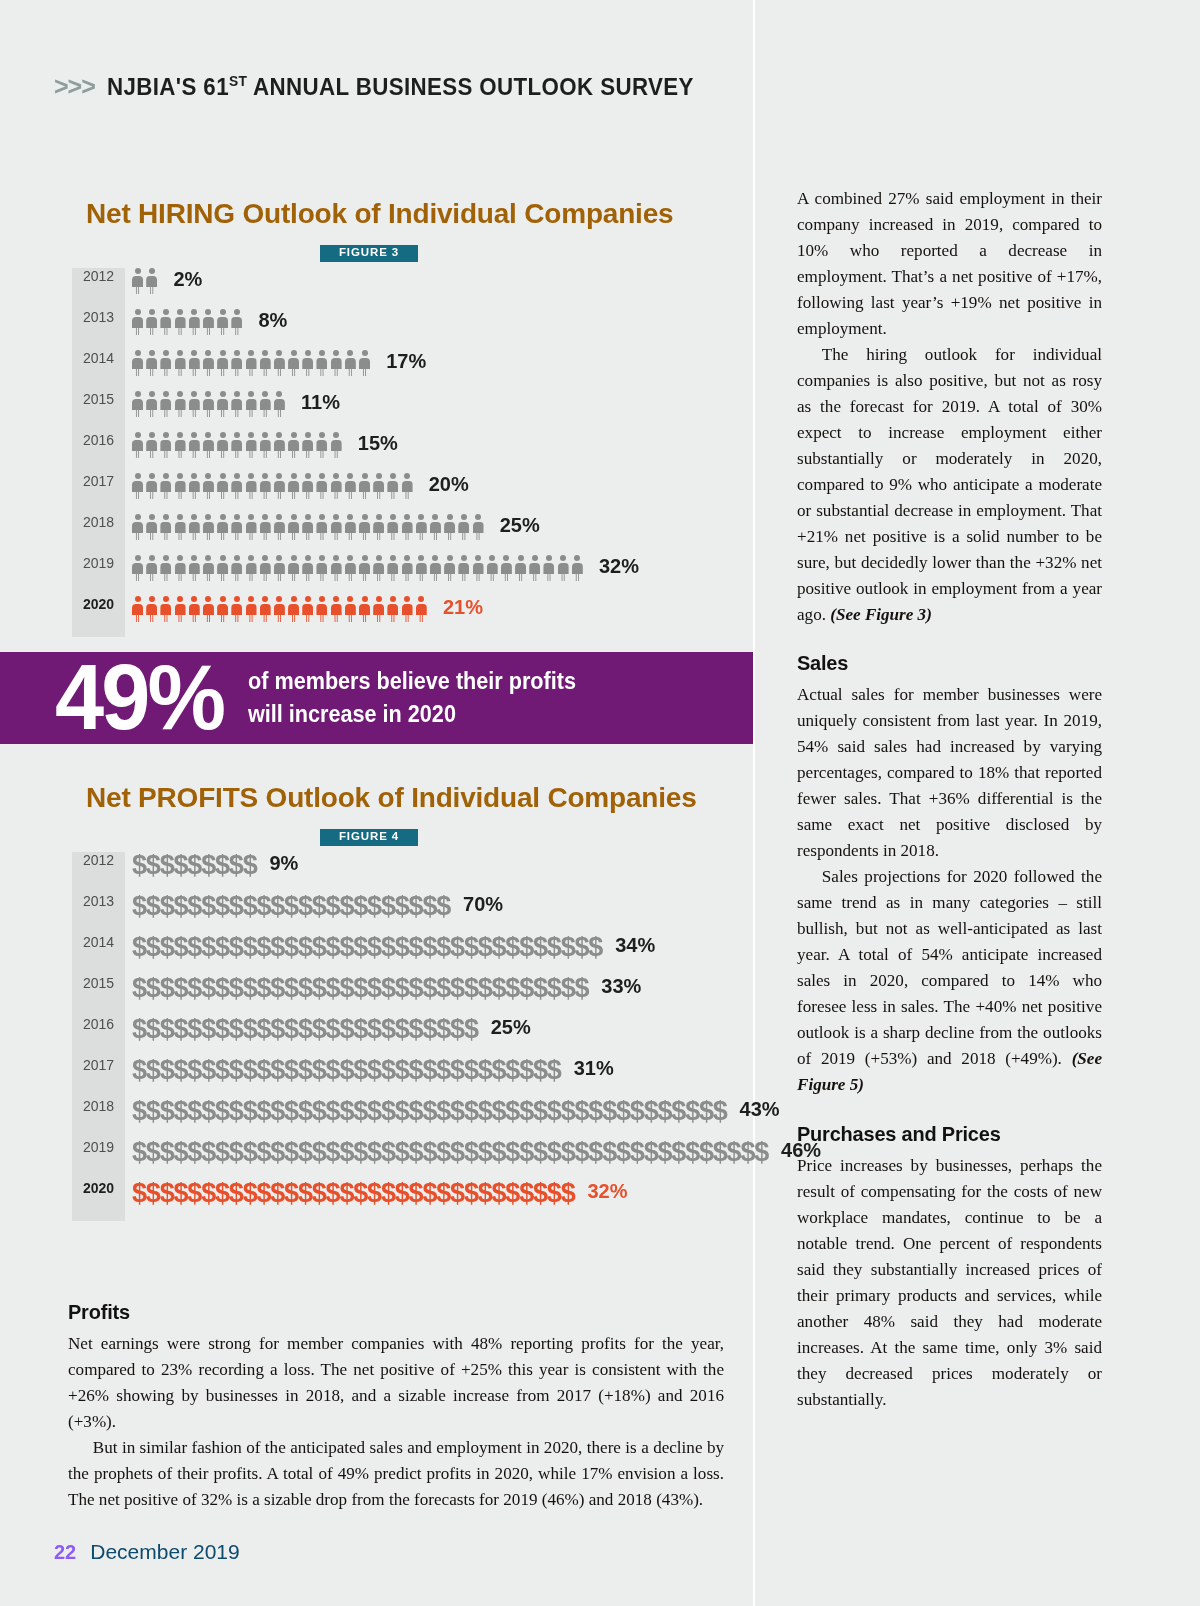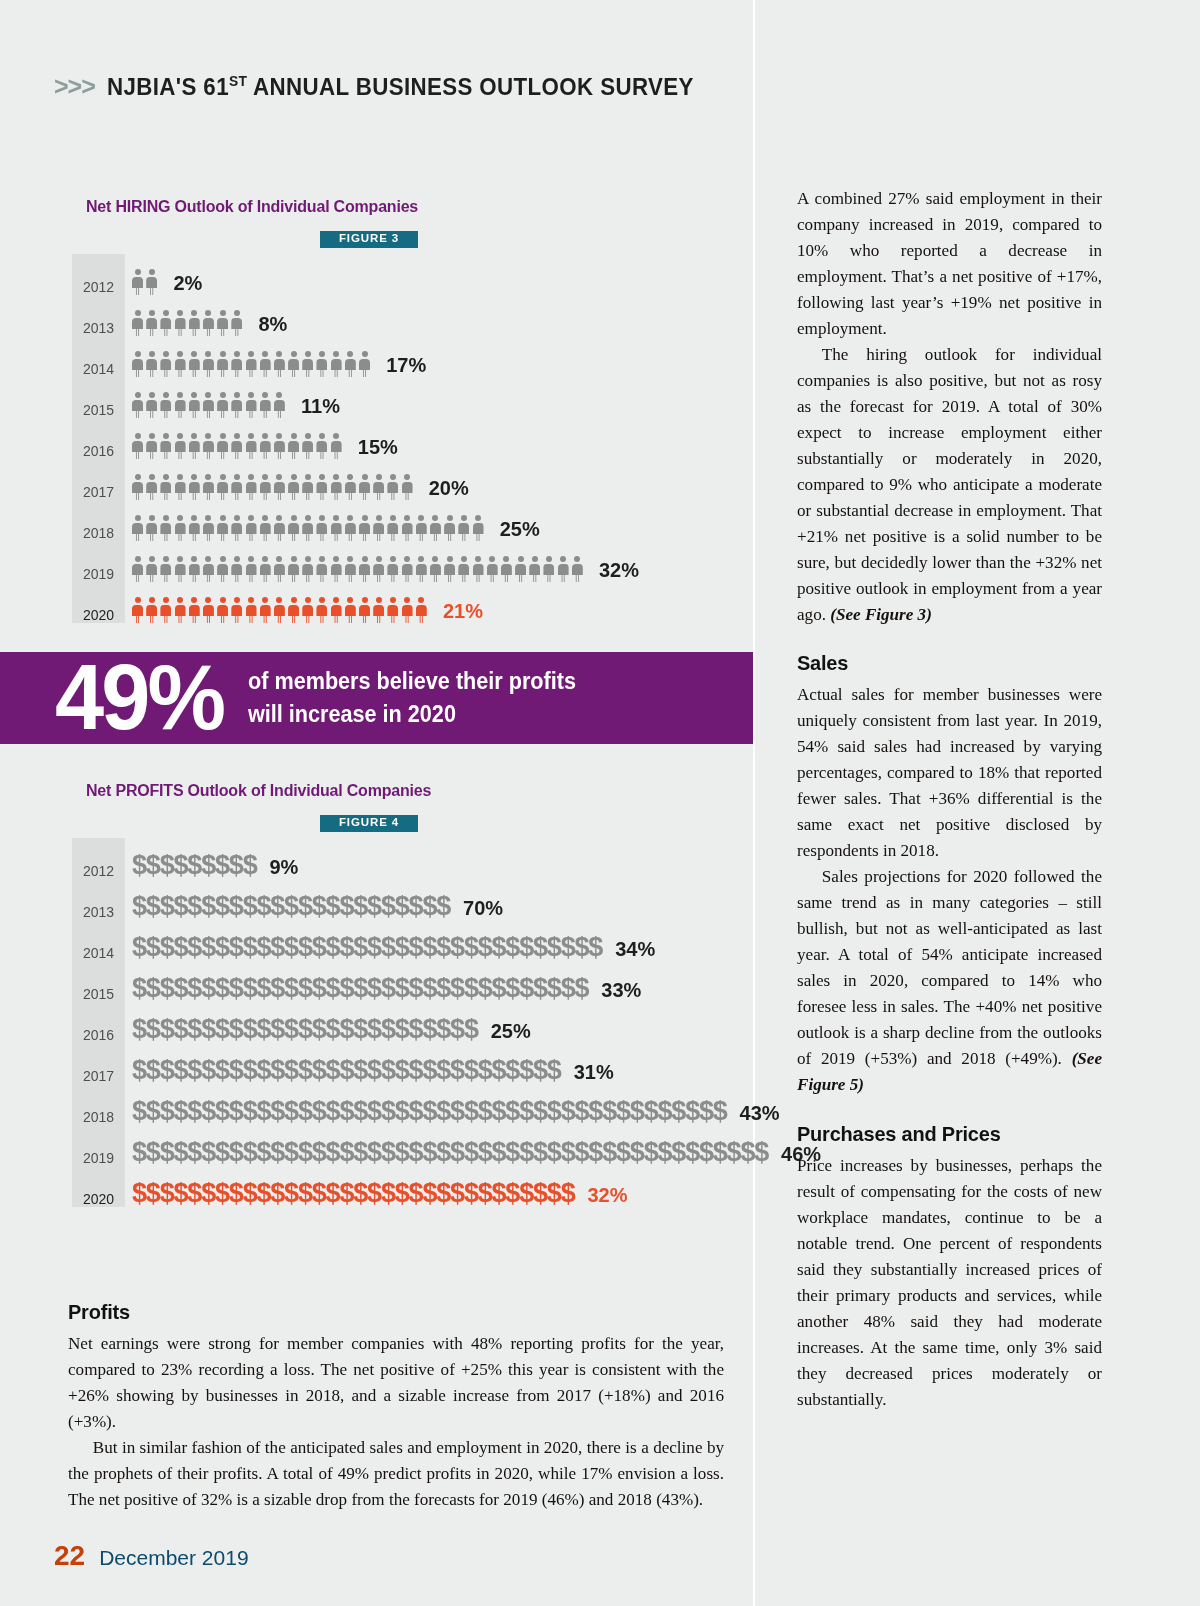--- a/index.html
+++ b/index.html
@@ -31,44 +31,44 @@
     font-size:24px; font-weight:700; color:#1d1f1e;
     letter-spacing:.4px; text-transform:uppercase;
     font-family:"Liberation Sans Narrow","Liberation Sans",sans-serif;
     transform:scaleX(.93); transform-origin:left center;
   }
   .running-head-title sup { font-size:.62em; vertical-align:super; }
 
   
   .figure-block { position:absolute; left:0; width:753px; }
   .figure-title {
-    color:#701a75; font-size:16px; font-weight:700;
+    color:#a16207; font-size:28px; font-weight:700;
     margin:0 0 0 86px; letter-spacing:-.2px;
   }
   .figure-tag {
     background:#156b82; color:#fff;
     font-size:11.5px; font-weight:700; letter-spacing:.9px;
     padding:1px 0 4px; width:98px; text-align:center;
     margin-left:320px; margin-top:15px;
   }
 
   .chart { position:relative; margin-top:6px; margin-left:72px; }
   .year-rail {
     position:absolute; left:0; top:0; width:53px; bottom:0;
     background:#dcdedd;
   }
   .row {
-    position:relative; display:flex; align-items:flex-end;
+    position:relative; display:flex; align-items:flex-start;
     height:41px;
   }
   .row-year {
     width:53px; flex:0 0 53px; text-align:center;
     font-size:14px; color:#4c4f4e; position:relative; z-index:2;
   }
-  .row.is-current .row-year { color:#1d1f1e; font-weight:400; }
+  .row.is-current .row-year { color:#1d1f1e; font-weight:700; }
   .glyphs { display:flex; align-items:center; margin-left:7px; }
   .row-value {
     font-size:20px; font-weight:700; color:#1d1f1e; margin-left:13px;
     white-space:nowrap;
   }
   .row.is-current .row-value { color:#e8502b; }
 
   
   .person { width:11px; height:26px; margin-right:3.2px; position:relative; }
   .person::before {
@@ -132,21 +132,21 @@
   .right-body {
     position:absolute; left:797px; top:186px; width:305px;
   }
 
   
   .footer {
     position:absolute; left:54px; top:1540px;
     display:flex; align-items:baseline; gap:14px;
     font-family:"Liberation Sans Narrow","Liberation Sans",sans-serif;
   }
-  .footer-page { font-size:28px; font-weight:700; color:#c2410c; }
+  .footer-page { font-size:20px; font-weight:700; color:#8b5cf6; }
   .footer-date { font-size:21px; font-weight:400; color:#0c4a6e; }
 </style>
 </head>
 <body>
 
 <div class="column-rule"></div>
 
 <div class="running-head">
   <span class="chevrons">&gt;&gt;&gt;</span>
   <span class="running-head-title"><span>NJBIA'S 61</span><sup>ST</sup><span> ANNUAL BUSINESS OUTLOOK SURVEY</span></span>

